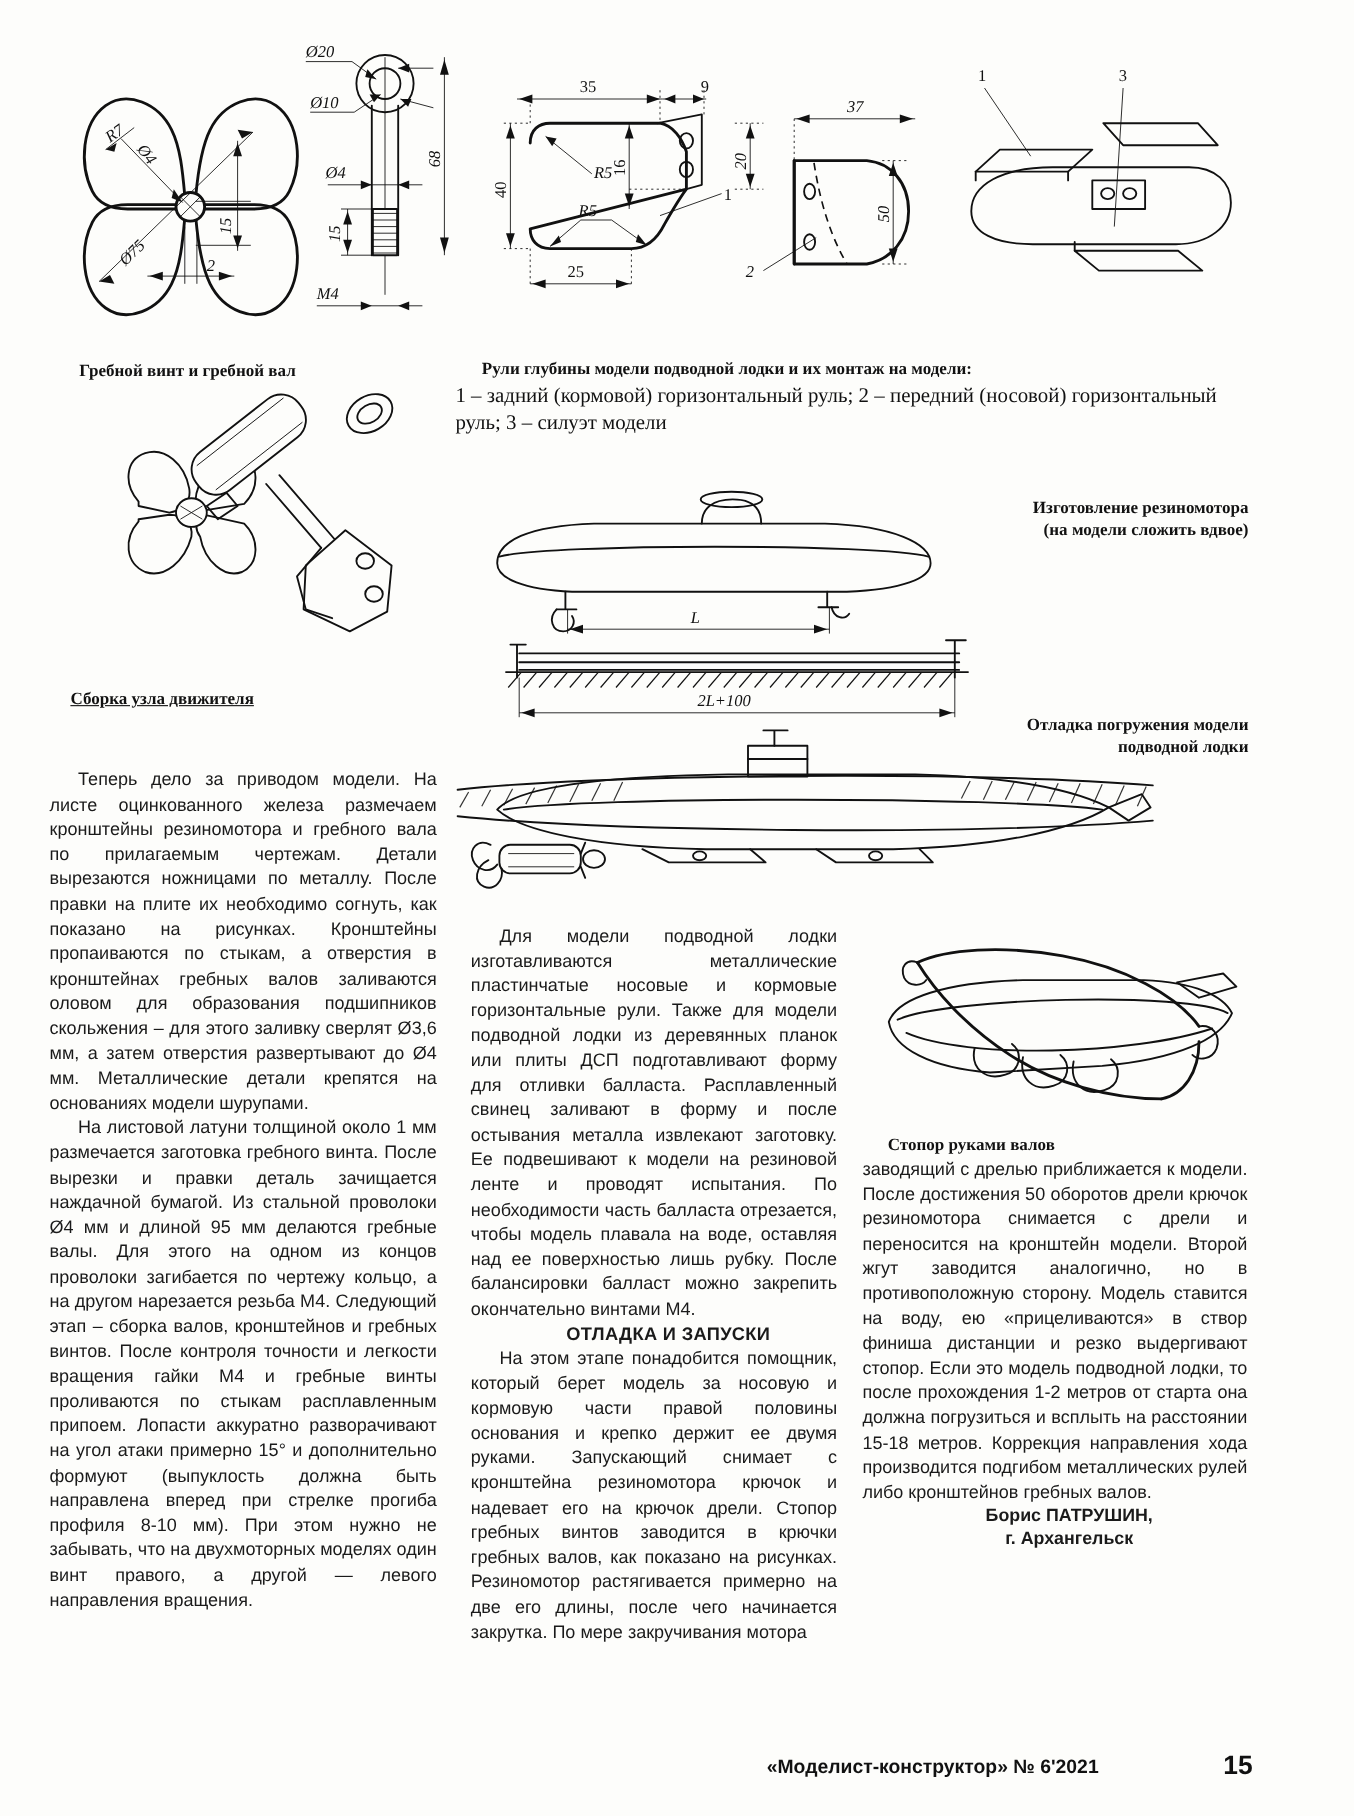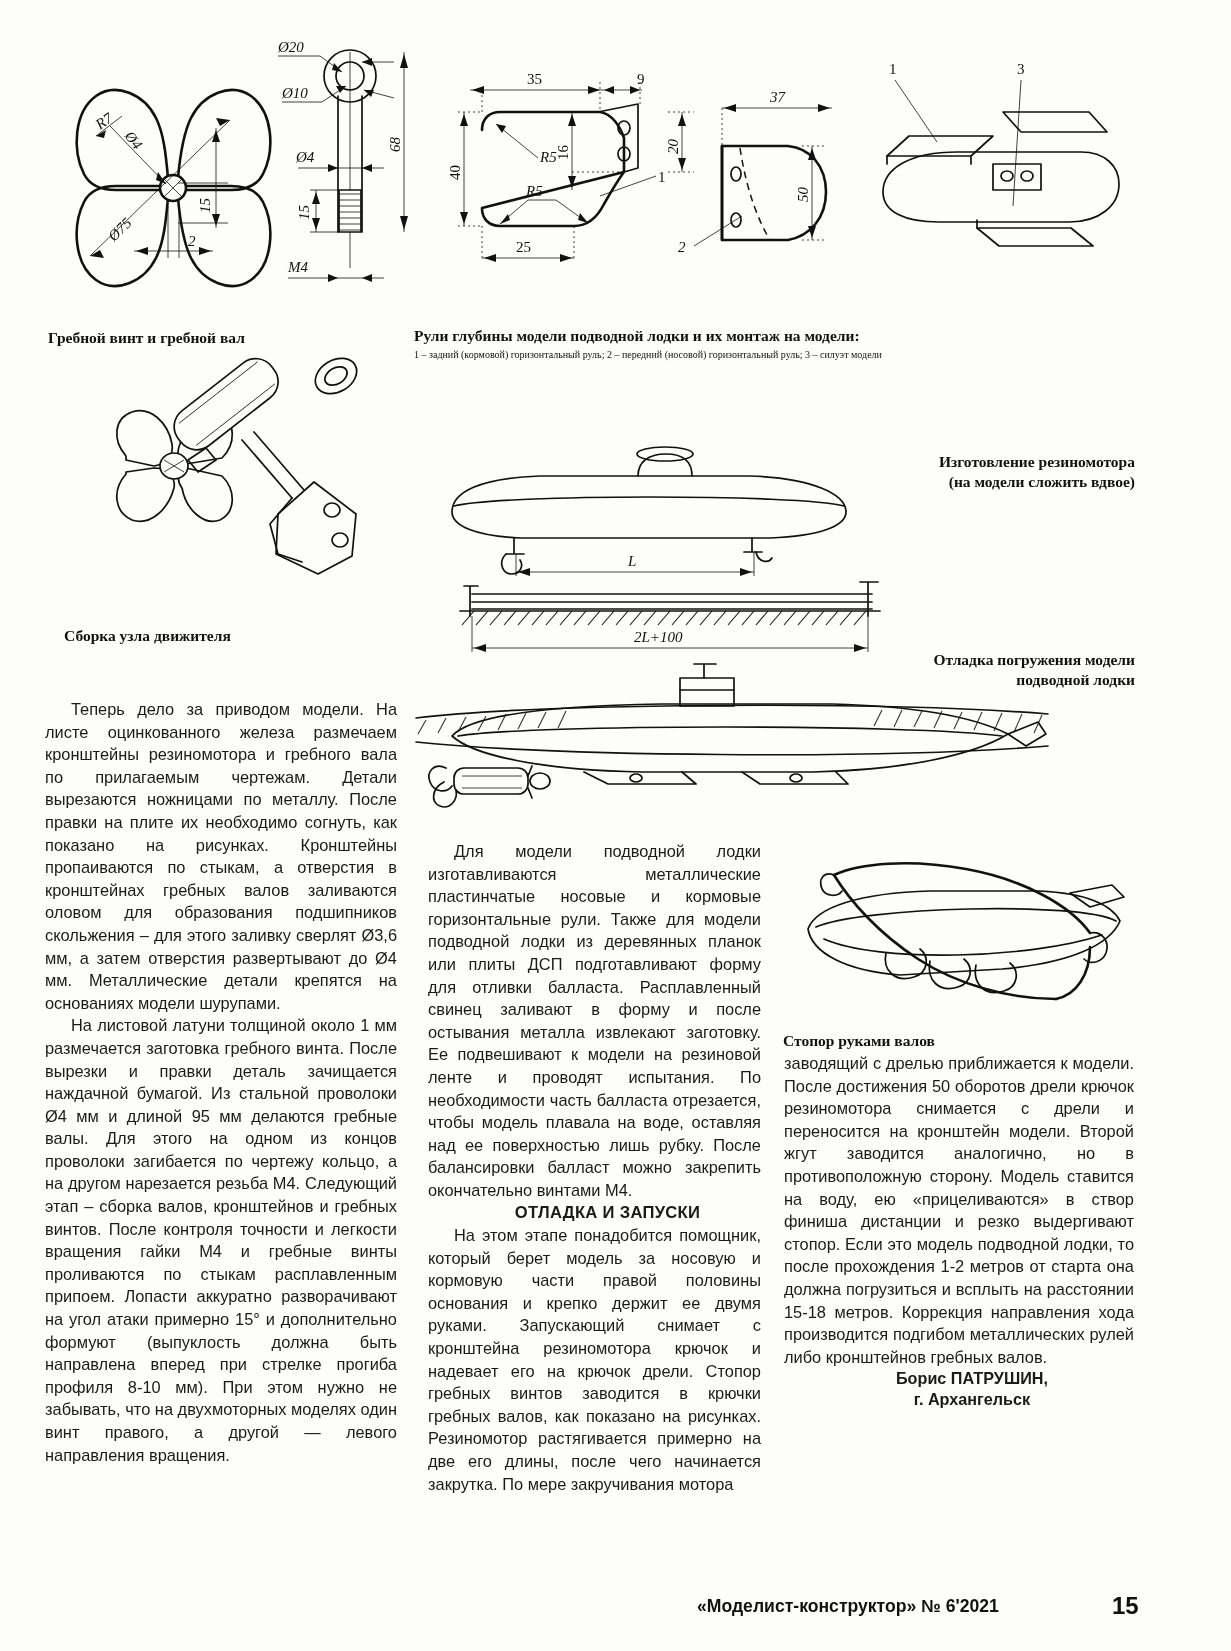--- a/index.html
+++ b/index.html
@@ -12,24 +12,25 @@
     margin:0 auto;
     overflow:hidden;
     color:#111;
   }
   
   .fig{position:absolute;}
   .cap-bold{
     font-family:"Liberation Serif",serif;
     font-weight:bold;font-size:15.5px;line-height:1.28;
     color:#111;
+    margin-left:24px;
   }
   .cap-plain{
     font-family:"Liberation Serif",serif;
-    font-weight:normal;font-size:10px;line-height:1.3;
+    font-weight:normal;font-size:19px;line-height:1.3;
     color:#111;
   }
   .body-col{
     position:absolute;
     font-family:"Liberation Sans",sans-serif;
     font-size:16.4px;
     line-height:22.6px;
     text-align:justify;
     text-justify:inter-word;
     color:#1a1a1a;
@@ -384,21 +385,21 @@
 
       <path class="lnM" d="M222 166 L258 134 L300 166 L296 208 L262 226 L220 206 Z"></path>
       <path class="lnM" d="M236 150 L214 176 L222 206 L246 214"></path>
       <ellipse class="lnM" cx="276" cy="162" rx="8" ry="7"></ellipse>
       <ellipse class="lnM" cx="284" cy="192" rx="8" ry="7"></ellipse>
 
       <path class="lnM" d="M186 92 L236 150 M198 84 L248 142"></path>
     </svg>
   </div>
 
-  <div class="cap-bold" style="position:absolute;left:64px;top:626px;width:330px;">
+  <div class="cap-bold" style="position:absolute;left:40px;top:626px;width:330px;text-decoration:underline;">
     <span>Сборка узла движителя</span>
   </div>
 
   <div class="fig" style="left:440px;top:420px;">
     <svg width="460" height="240" viewBox="0 0 460 240">
 
       <path class="lnM" d="M12 92
           C12 72 40 58 100 56
           L310 56
           C372 58 406 74 406 92

